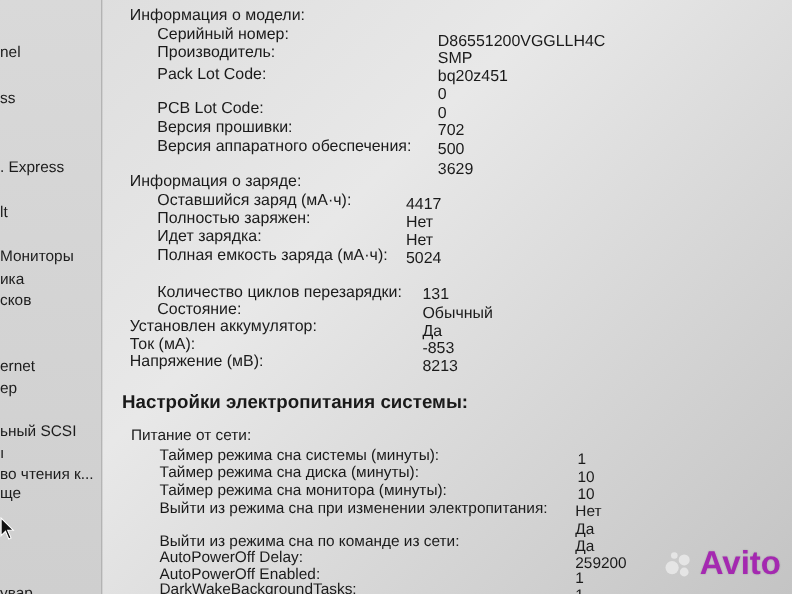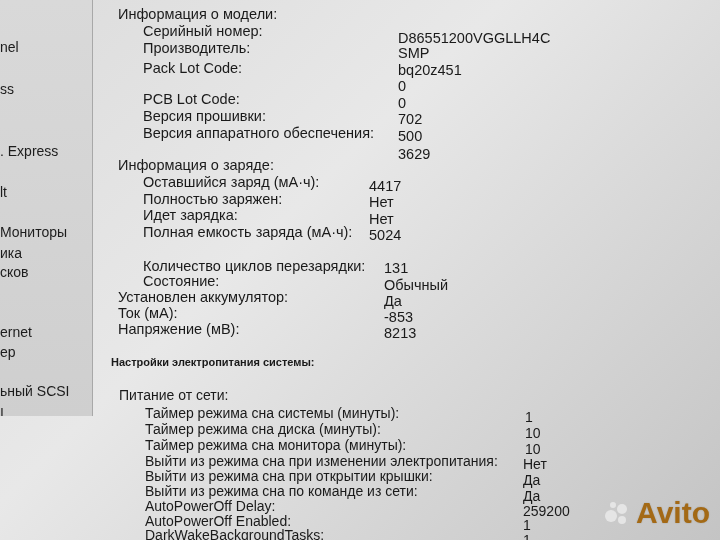--- a/index.html
+++ b/index.html
@@ -3,47 +3,47 @@
 <meta charset="utf-8">
 <style>
   html, body { margin:0; padding:0; }
   body {
     width:720px; height:540px; overflow:hidden; position:relative;
     background: linear-gradient(135deg, #dcdcdc 0%, #e8e8e8 40%, #d6d6d6 70%, #c4c4c4 100%);
     font-family: "Liberation Sans", sans-serif;
     color:#1a1a1a;
   }
   .sidebar {
-    position:absolute; left:0; top:0; width:92px; height:416px;
+    position:absolute; left:0; top:0; width:92px; height:540px;
     background: linear-gradient(180deg, #d9d9d9 0%, #cfcfcf 100%);
     border-right:1px solid #a8a8a8;
     overflow:hidden;
   }
   .side-item {
     position:absolute; left:0; white-space:nowrap; font-size:14px; color:#1c1c1c;
     height:18px; line-height:18px;
   }
   .side-item.selected {
     background:#1b3fb5; color:#f2f2f2; width:92px;
   }
   .cursor {
     position:absolute; left:0; top:470px; width:14px; height:22px;
   }
   .main { position:absolute; left:93px; top:0; right:0; bottom:0;text-decoration:underline; }
   .row { position:absolute; white-space:nowrap; font-size:14.5px; line-height:17px; }
   .lbl0 { left:25px; }
   .lbl1 { left:50px; }
   .val { position:absolute; white-space:nowrap; font-size:14.5px; line-height:17px; }
-  .section-title { position:absolute; left:18px; top:356px; font-weight:bold; font-size:11px; }
+  .section-title { position:absolute; left:18px; top:356px; font-weight:bold; font-size:17px; }
   .sub-title { position:absolute; left:26px; top:387px; font-size:14px;text-align:center; }
   .pr { position:absolute; white-space:nowrap; font-size:14px; line-height:16px; }
   .pl { left:52px; }
   .watermark {
     position:absolute; right:10px; bottom:10px; display:flex; align-items:center; gap:4px;
-    color:#a16207; font-size:30px; font-weight:bold; opacity:0.92;
+    color:#a21caf; font-size:30px; font-weight:bold; opacity:0.92;
     text-shadow: 0 0 2px rgba(0,0,0,0.2);
   }
 </style>
 </head>
 <body>
 
 <div class="sidebar">
   <div class="side-item" style="top:38px">nel</div>
   <div class="side-item" style="top:80px">ss</div>
   <div class="side-item" style="top:142px">. Express</div>
@@ -107,21 +107,20 @@
   <div class="sub-title">Питание от сети:</div>
 
   <div class="pr pl" style="top:405px">Таймер режима сна системы (минуты):</div>
   <div class="pr" style="left:432px;top:409px">1</div>
   <div class="pr pl" style="top:421px">Таймер режима сна диска (минуты):</div>
   <div class="pr" style="left:432px;top:425px">10</div>
   <div class="pr pl" style="top:437px">Таймер режима сна монитора (минуты):</div>
   <div class="pr" style="left:432px;top:441px">10</div>
   <div class="pr pl" style="top:453px">Выйти из режима сна при изменении электропитания:</div>
   <div class="pr" style="left:430px;top:456px">Нет</div>
-  <div class="pr pl" style="top:468px">Выйти из режима сна при открытии крышки:</div>
   <div class="pr" style="left:430px;top:472px">Да</div>
   <div class="pr pl" style="top:483px">Выйти из режима сна по команде из сети:</div>
   <div class="pr" style="left:430px;top:488px">Да</div>
   <div class="pr pl" style="top:498px">AutoPowerOff Delay:</div>
   <div class="pr" style="left:430px;top:503px">259200</div>
   <div class="pr pl" style="top:513px">AutoPowerOff Enabled:</div>
   <div class="pr" style="left:430px;top:517px">1</div>
   <div class="pr pl" style="top:527px">DarkWakeBackgroundTasks:</div>
   <div class="pr" style="left:430px;top:532px">1</div>
 </div>

